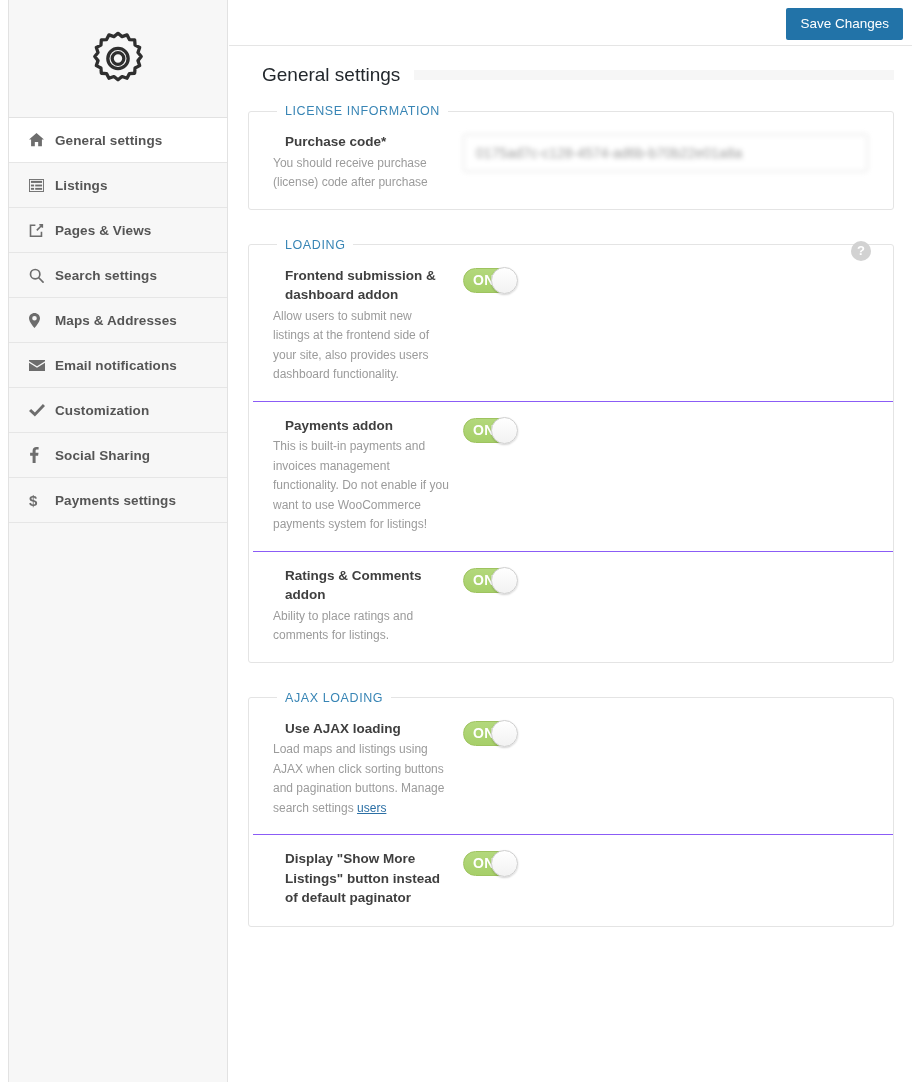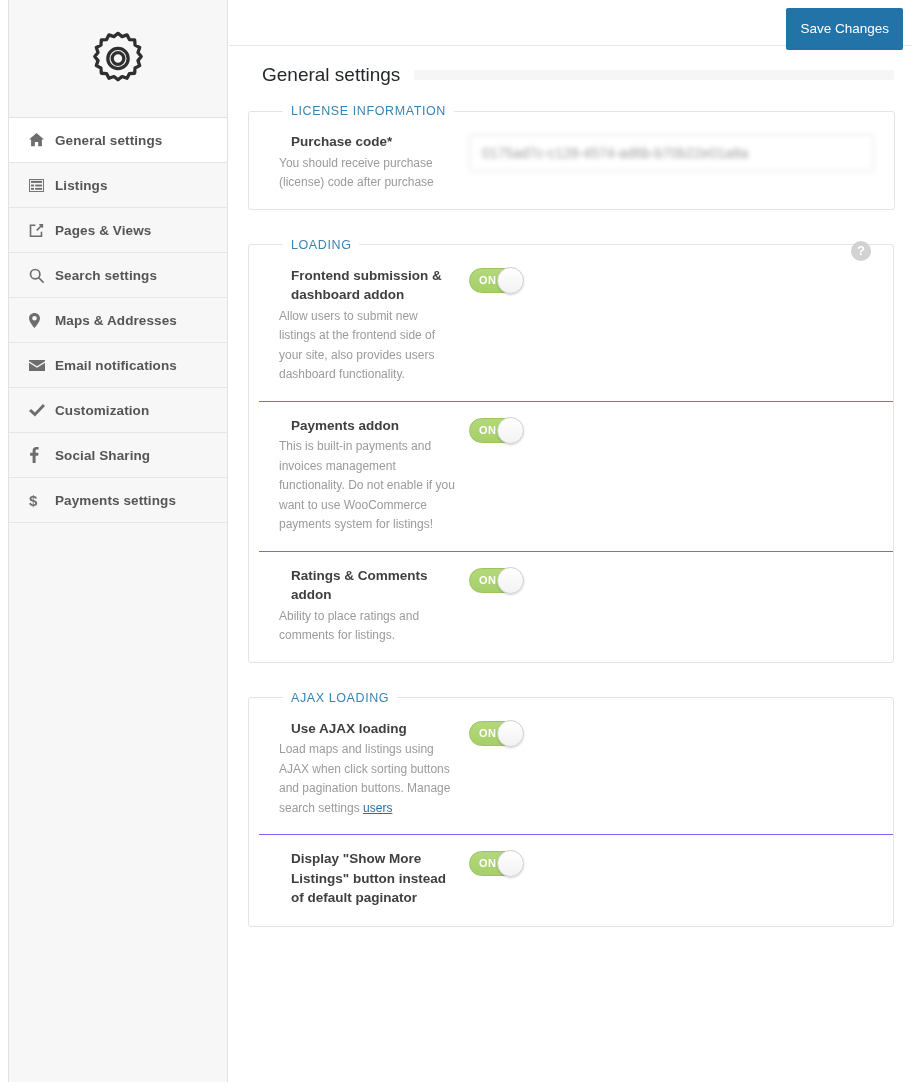--- a/index.html
+++ b/index.html
@@ -76,21 +76,21 @@
   }
   .topbar {
     height: 46px;
     border-bottom: 1px solid #e5e5e5;
     position: relative;
     background:#fff;
   }
   .save-btn {
     position: absolute;
     right: 9px; top: 8px;
-    height: 42px;
+    height: 32px;
     padding: 0 14px;
     background: #2273a8;
     color: #ffffff;
     border: none;
     border-radius: 2px;
     font-family: "Liberation Sans", sans-serif;
     font-size: 13.5px;
     line-height: 30px;
     cursor: pointer;
     white-space: nowrap;
@@ -117,21 +117,21 @@
 
   .content {
     padding: 18px 18px 0 19px;
   }
 
   
   .panel {
     border: 1px solid #e4e4e4;
     border-radius: 3px;
     margin: 0 0 28px 0;
-    padding: 0 0 0 10px;
+    padding: 0 0 0 4px;
     position: relative;
     background: #fff;
   }
   .panel-legend {
     margin-left: 24px;
     padding: 0 8px;
     font-size: 12.5px;
     letter-spacing: 0.6px;
     color: #3885b5;
     font-weight: normal;
@@ -204,21 +204,21 @@
     border-radius: 13px;
     background: linear-gradient(#b3d87c, #a6cf69);
     border: 1px solid #9ec35f;
     cursor: pointer;
     vertical-align: middle;
   }
   .toggle-label {
     position: absolute;
     left: 9px; top: 0;
     line-height: 23px;
-    font-size: 11px;
+    font-size: 14px;
     font-weight: bold;
     color: #ffffff;
     letter-spacing: 0.4px;
   }
   .toggle-knob {
     position: absolute;
     right: -2px; top: -2px;
     width: 27px; height: 27px;
     border-radius: 50%;
     background: linear-gradient(#ffffff, #f2f2f2);

